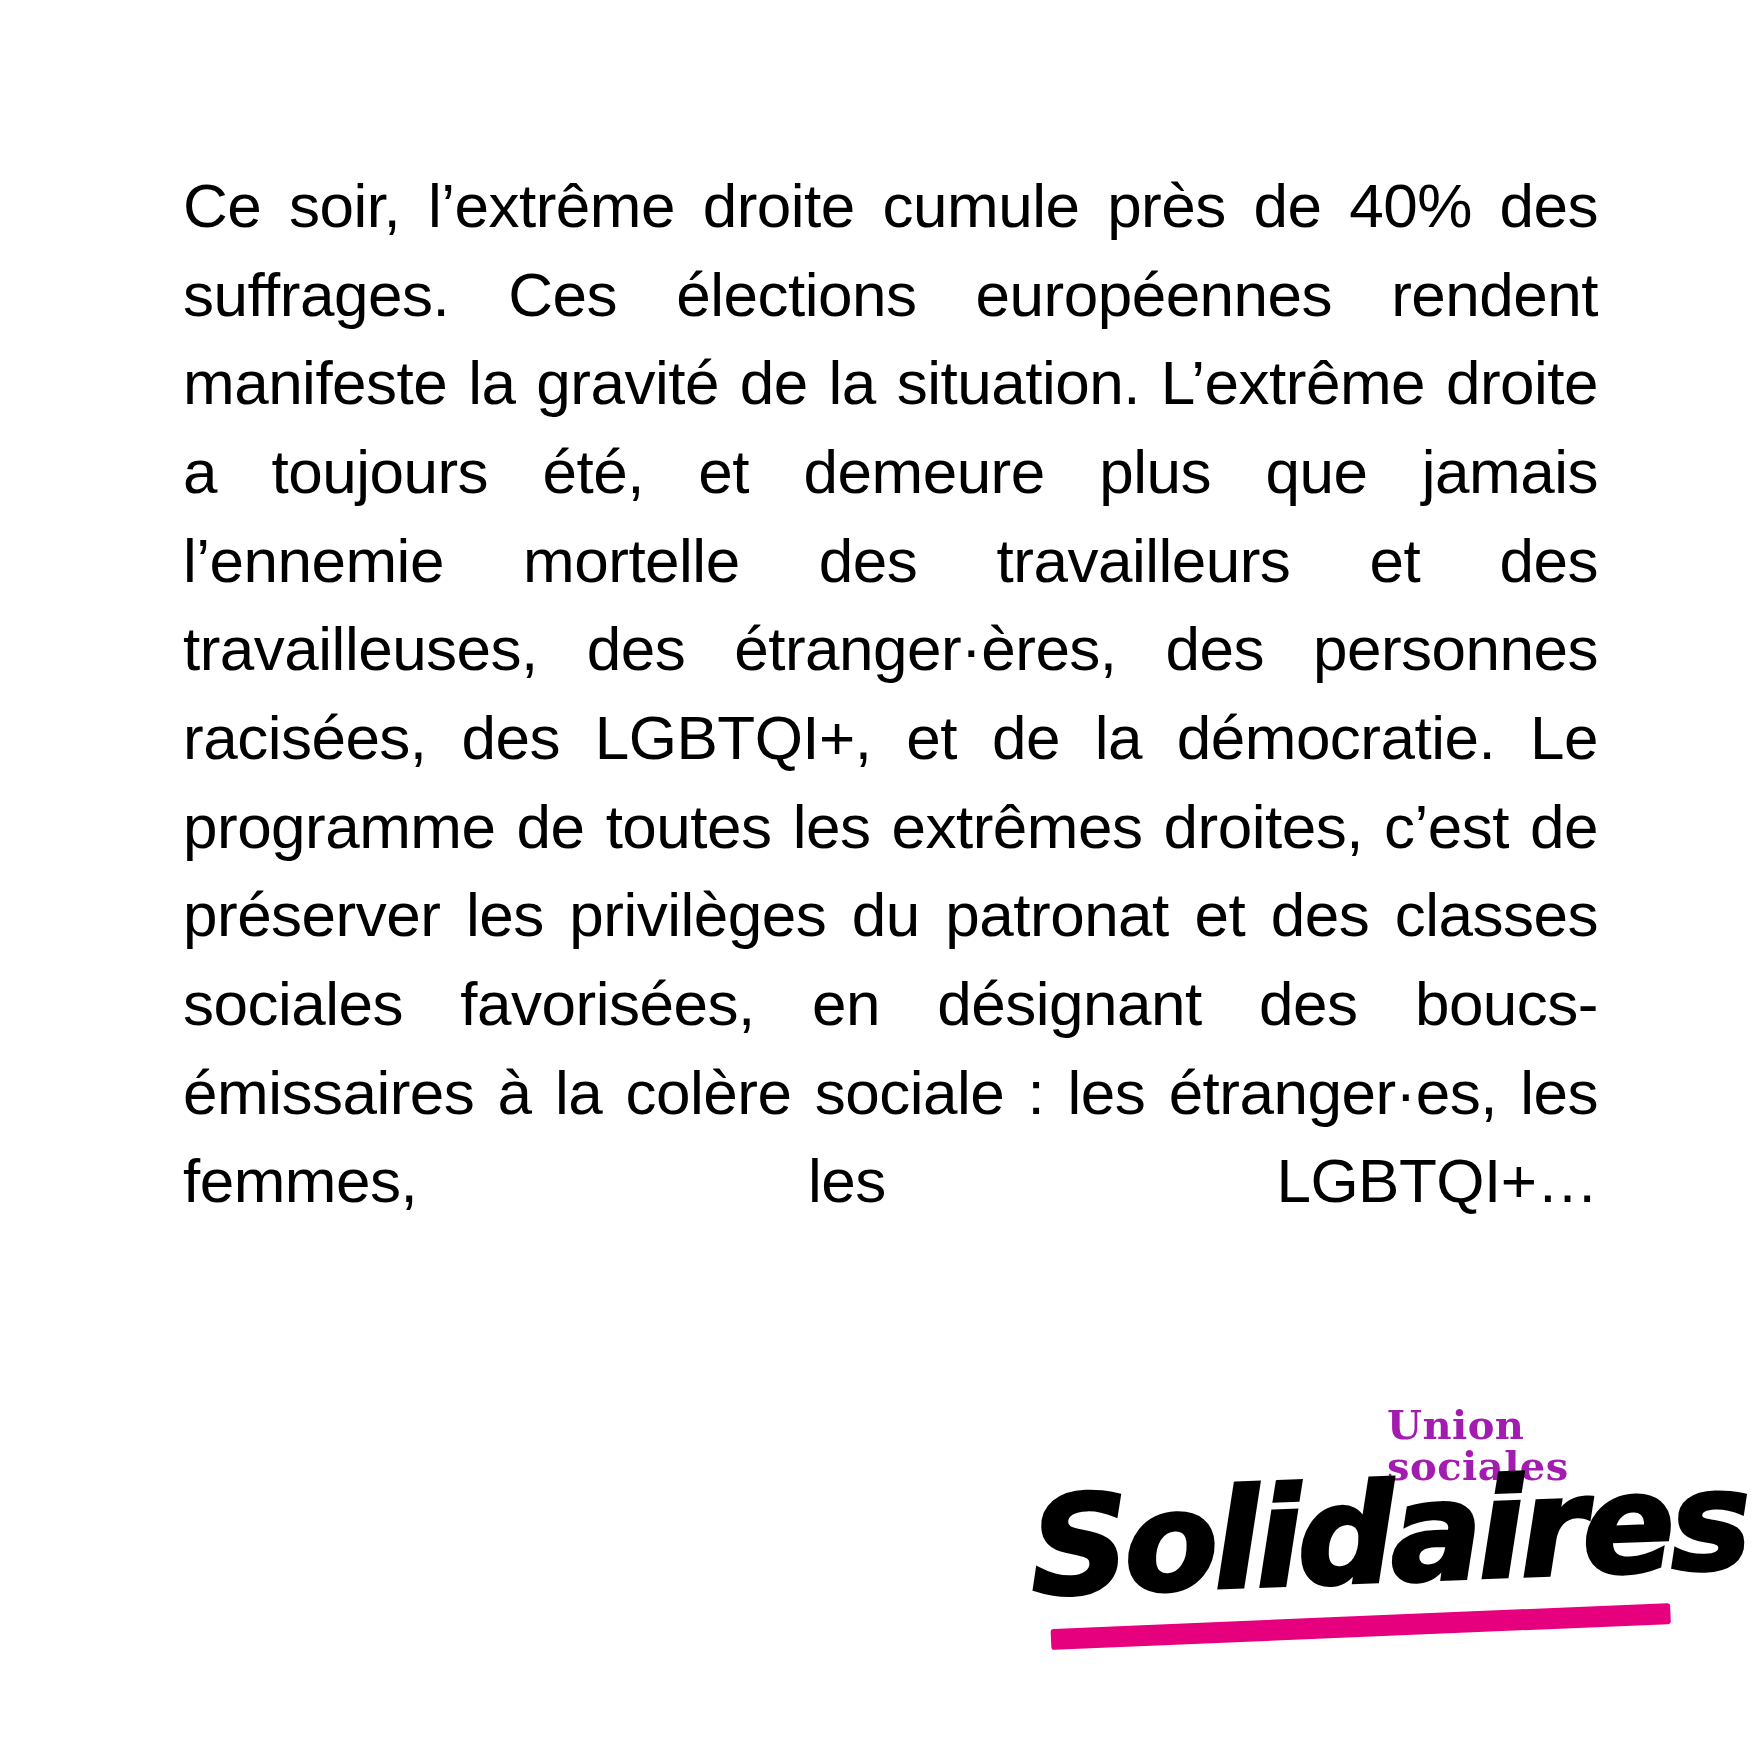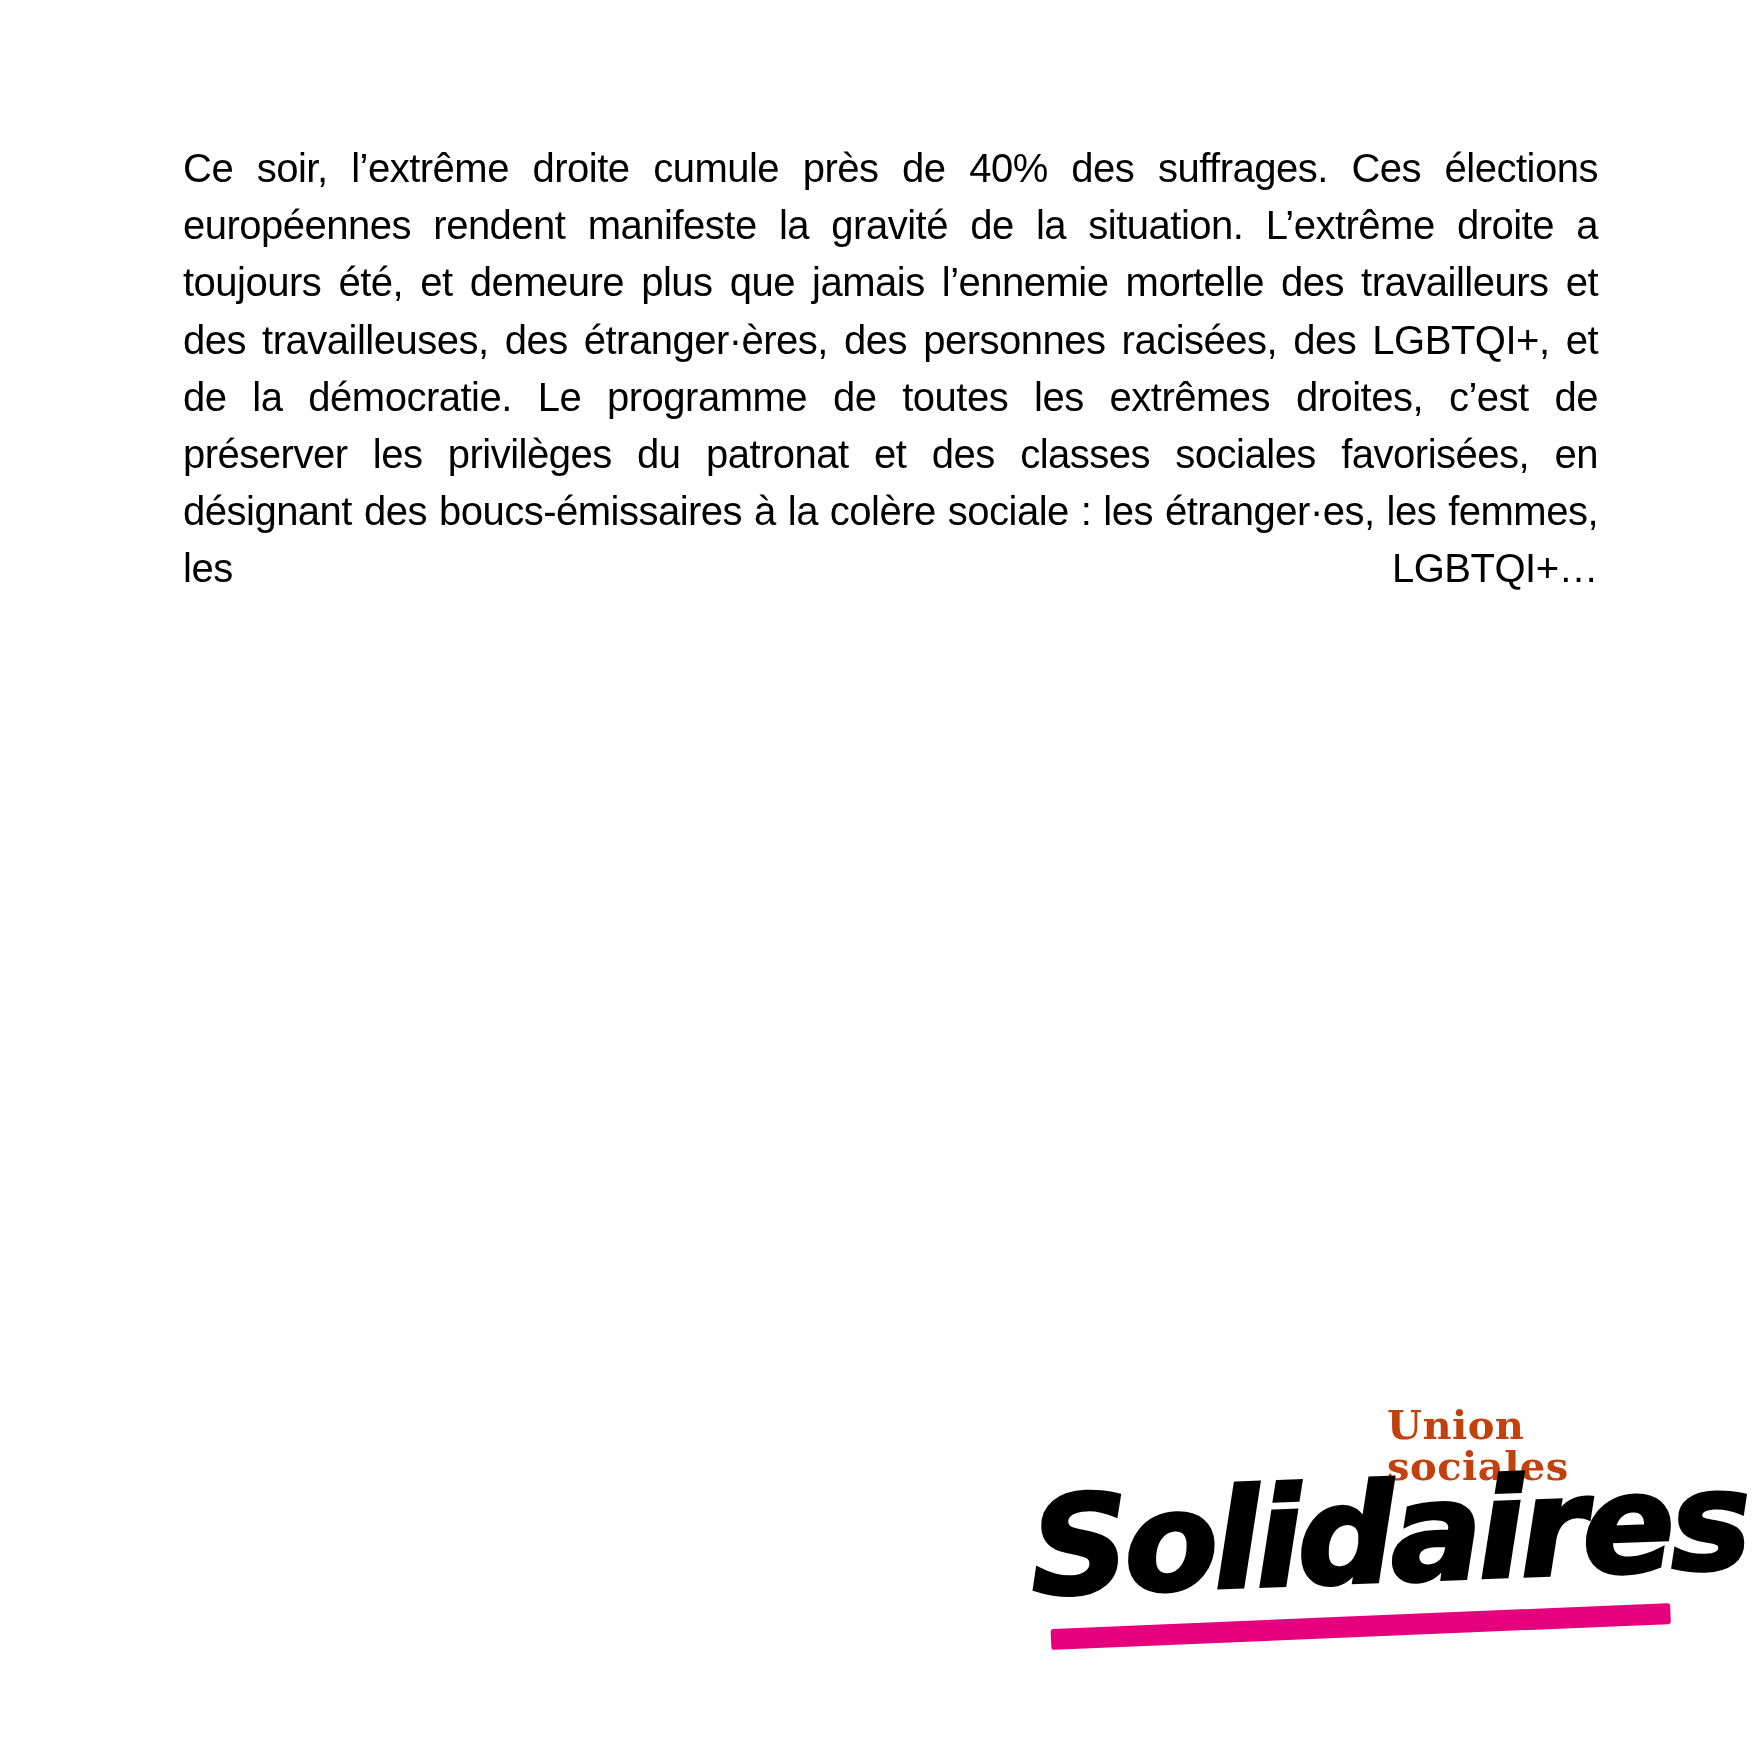--- a/index.html
+++ b/index.html
@@ -19,21 +19,21 @@
     position: absolute;
     inset: 0;
     background: #ffffff;
   }
 
   .statement {
     position: absolute;
     left: 183px;
     top: 100px;
     width: 1415px;
-    font-size: 40px;
+    font-size: 62px;
     line-height: 1.43;
     color: #000000;
     text-align: justify;
     text-justify: inter-word;
     letter-spacing: -0.5px;
     font-weight: 400;
     word-spacing: 0px;
   }
 
   
@@ -54,21 +54,21 @@
   .logo-union {
     position: absolute;
     right: 6px;
     top: 0px;
     width: 300px;
     text-align: left;
     font-family: "DejaVu Serif", serif;
     font-weight: 700;
     font-size: 40px;
     line-height: 1.02;
-    color: #c2410c;
+    color: #a21caf;
     letter-spacing: 0.5px;
   }
 
   .logo-union .u-line2 {
     display: block;
   }
 
   .logo-word-wrap {
     position: absolute;
     left: 0;

